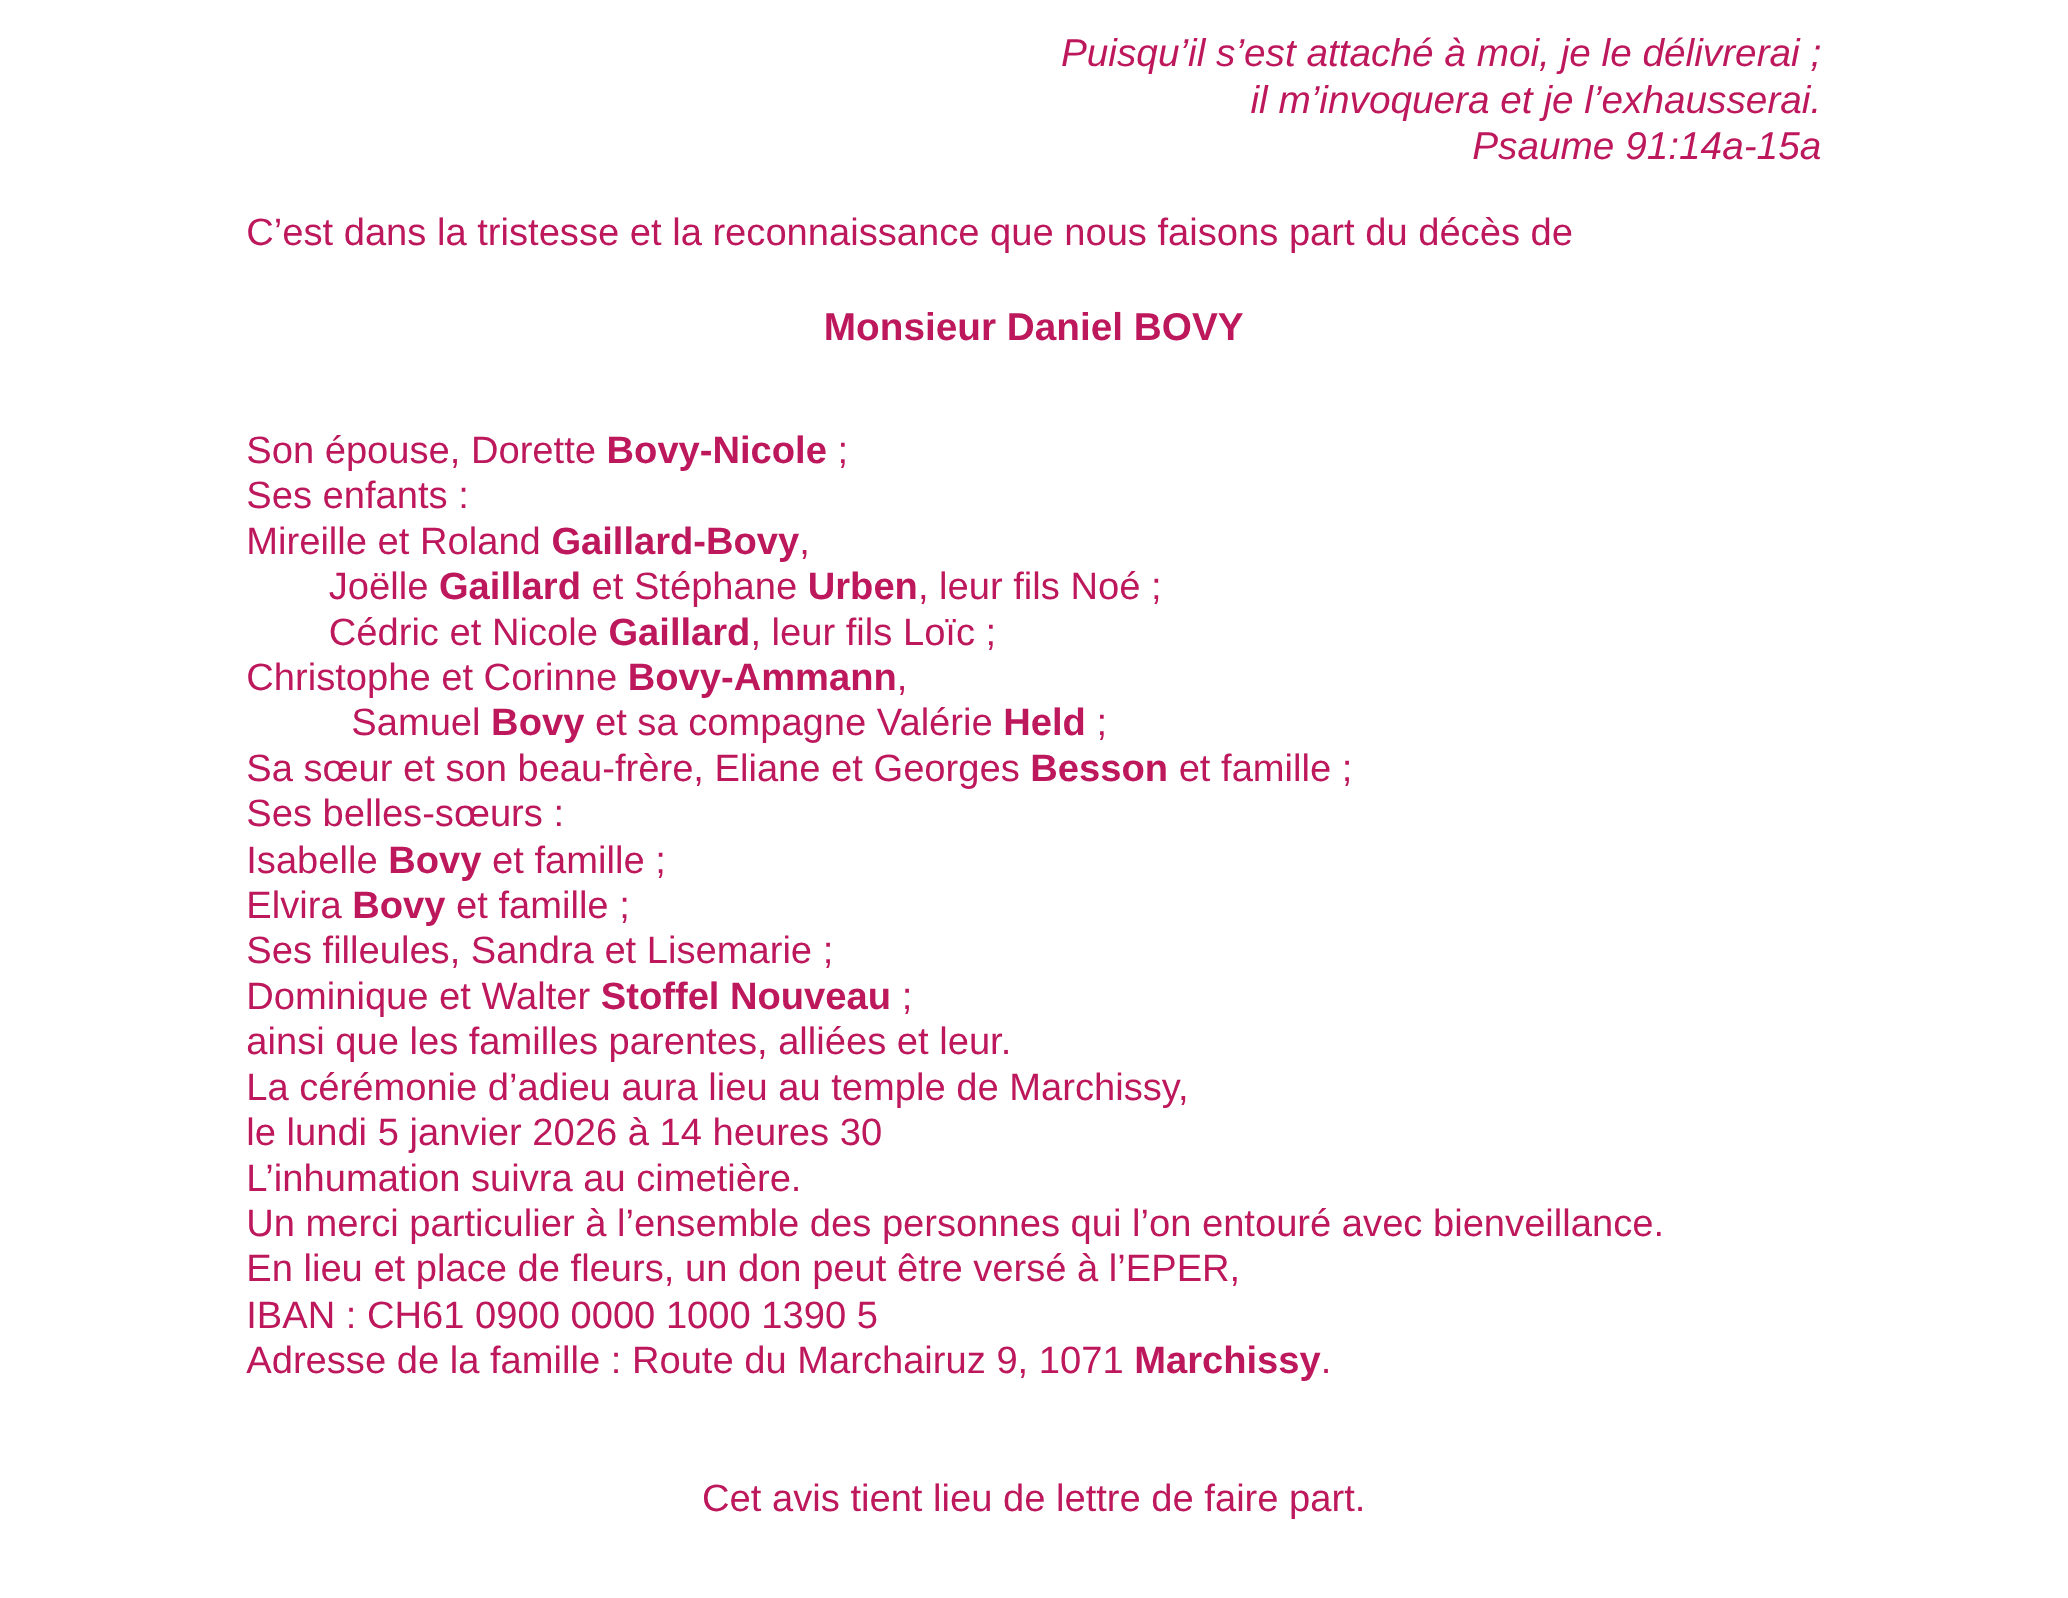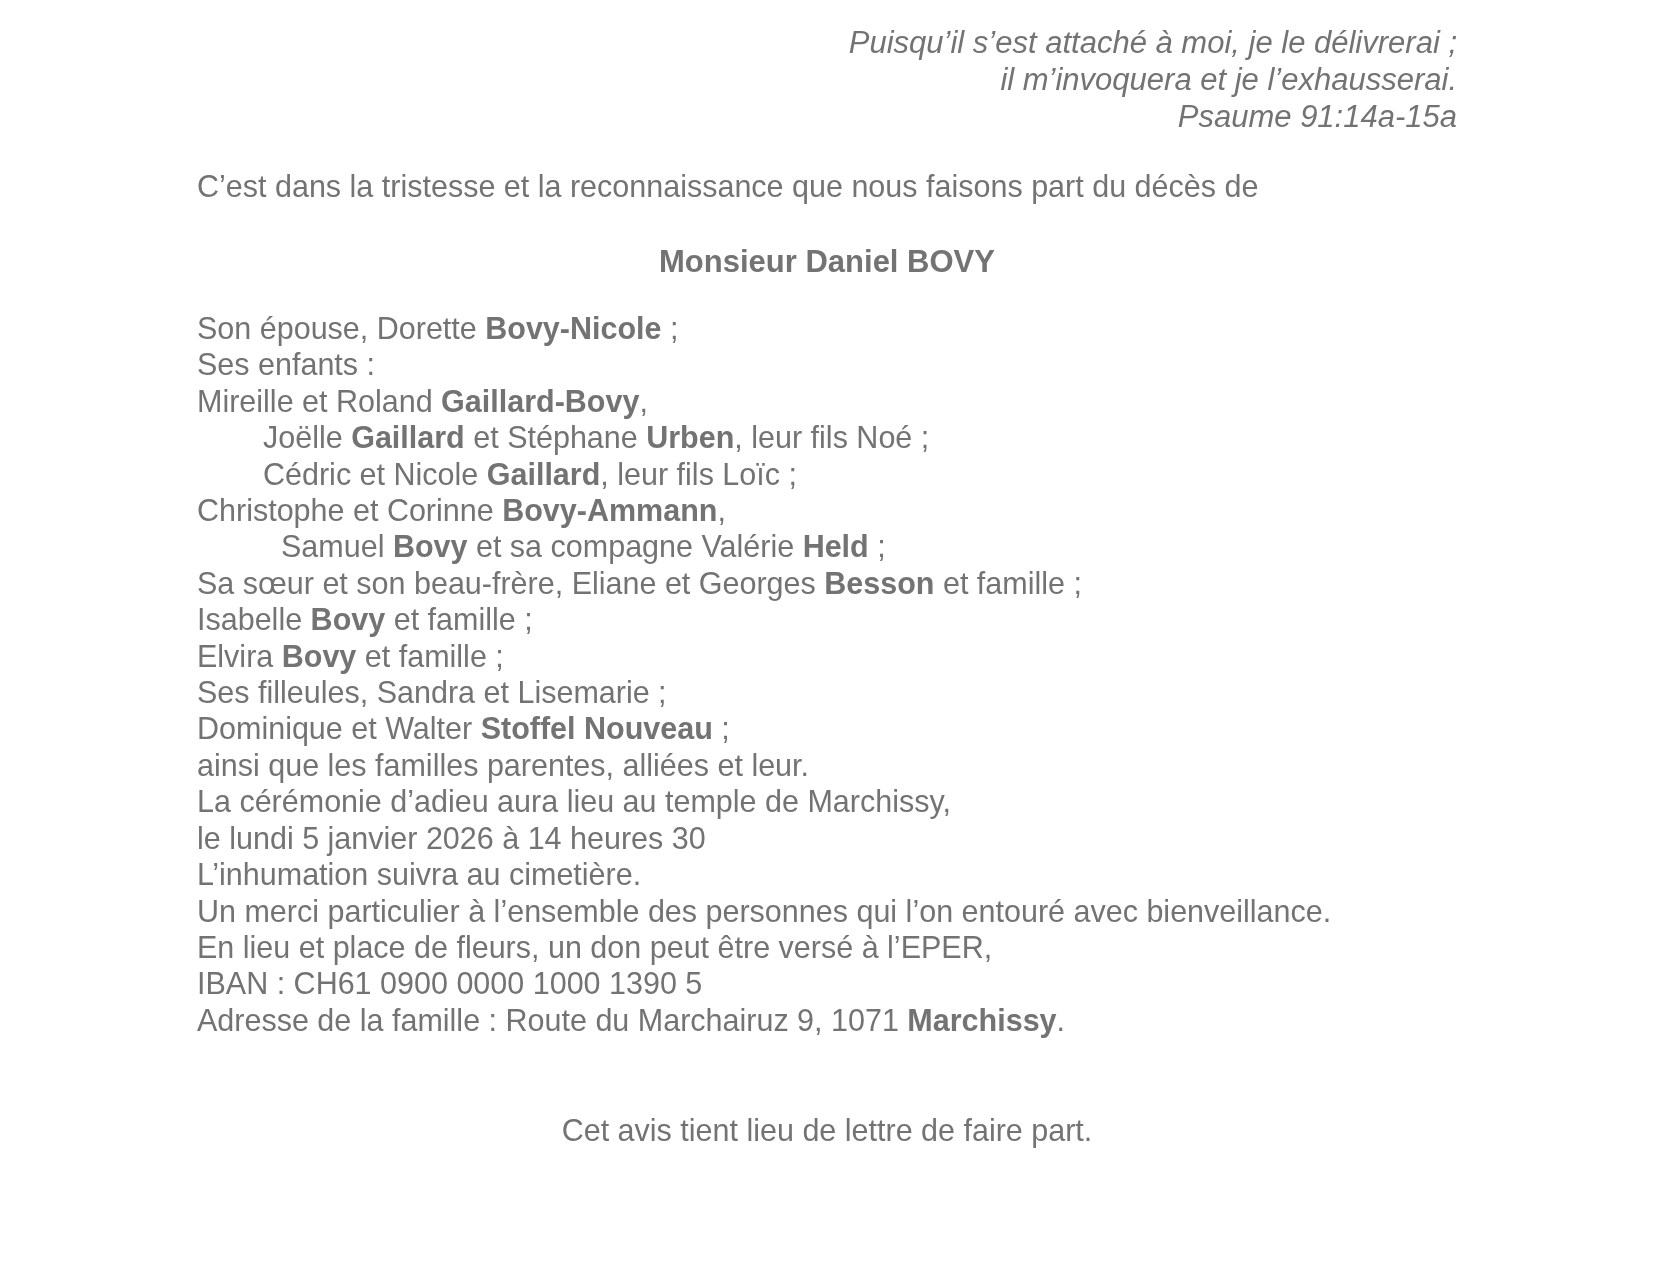--- a/index.html
+++ b/index.html
@@ -7,21 +7,21 @@
     padding: 0;
     background: #ffffff;
   }
   .page {
     position: relative;
     width: 1654px;
     height: 1278px;
     box-sizing: border-box;
     padding: 24px 197px 0 197px;
     background: #ffffff;
-    color: #737373;
+    color: #be185d;
     font-family: "Liberation Sans", "DejaVu Sans", sans-serif;
     overflow: hidden;
   }
   .quote {
     text-align: right;
     font-style: italic;
     font-size: 31px;
     line-height: 37px;
   }
   .quote-line, .quote-ref { white-space: nowrap; }
@@ -33,21 +33,21 @@
   }
   .title {
     margin: 37px 0 0 0;
     text-align: center;
     font-weight: bold;
     font-size: 31px;
     line-height: 40px;
     white-space: nowrap;
   }
   .body-lines {
-    margin-top: 28px;
+    margin-top: 60px;
     font-size: 30.5px;
     line-height: 36.4px;
   }
   .line { white-space: pre; }
   .indent-0 { padding-left: 0; }
   .indent-1 { padding-left: 66px; }
   .indent-2 { padding-left: 84px; }
   .b { font-weight: bold; }
   .footer {
     margin: 74px 0 16px 0;
@@ -74,20 +74,21 @@
 
   <div class="body-lines">
       <div class="line indent-0"><span>Son épouse, Dorette </span><span class="b">Bovy-Nicole</span><span> ;</span></div>
       <div class="line indent-0"><span>Ses enfants :</span></div>
       <div class="line indent-0"><span>Mireille et Roland </span><span class="b">Gaillard-Bovy</span><span>,</span></div>
       <div class="line indent-1"><span>Joëlle </span><span class="b">Gaillard</span><span> et Stéphane </span><span class="b">Urben</span><span>, leur fils Noé ;</span></div>
       <div class="line indent-1"><span>Cédric et Nicole </span><span class="b">Gaillard</span><span>, leur fils Loïc ;</span></div>
       <div class="line indent-0"><span>Christophe et Corinne </span><span class="b">Bovy-Ammann</span><span>,</span></div>
       <div class="line indent-2"><span>Samuel </span><span class="b">Bovy</span><span> et sa compagne Valérie </span><span class="b">Held</span><span> ;</span></div>
       <div class="line indent-0"><span>Sa sœur et son beau-frère, Eliane et Georges </span><span class="b">Besson</span><span> et famille ;</span></div>
+      <div class="line indent-0"><span>Ses belles-sœurs :</span></div>
       <div class="line indent-0"><span>Isabelle </span><span class="b">Bovy</span><span> et famille ;</span></div>
       <div class="line indent-0"><span>Elvira </span><span class="b">Bovy</span><span> et famille ;</span></div>
       <div class="line indent-0"><span>Ses filleules, Sandra et Lisemarie ;</span></div>
       <div class="line indent-0"><span>Dominique et Walter </span><span class="b">Stoffel Nouveau</span><span> ;</span></div>
       <div class="line indent-0"><span>ainsi que les familles parentes, alliées et leur.</span></div>
       <div class="line indent-0"><span>La cérémonie d’adieu aura lieu au temple de Marchissy,</span></div>
       <div class="line indent-0"><span>le lundi 5 janvier 2026 à 14 heures 30</span></div>
       <div class="line indent-0"><span>L’inhumation suivra au cimetière.</span></div>
       <div class="line indent-0"><span>Un merci particulier à l’ensemble des personnes qui l’on entouré avec bienveillance.</span></div>
       <div class="line indent-0"><span>En lieu et place de fleurs, un don peut être versé à l’EPER,</span></div>

